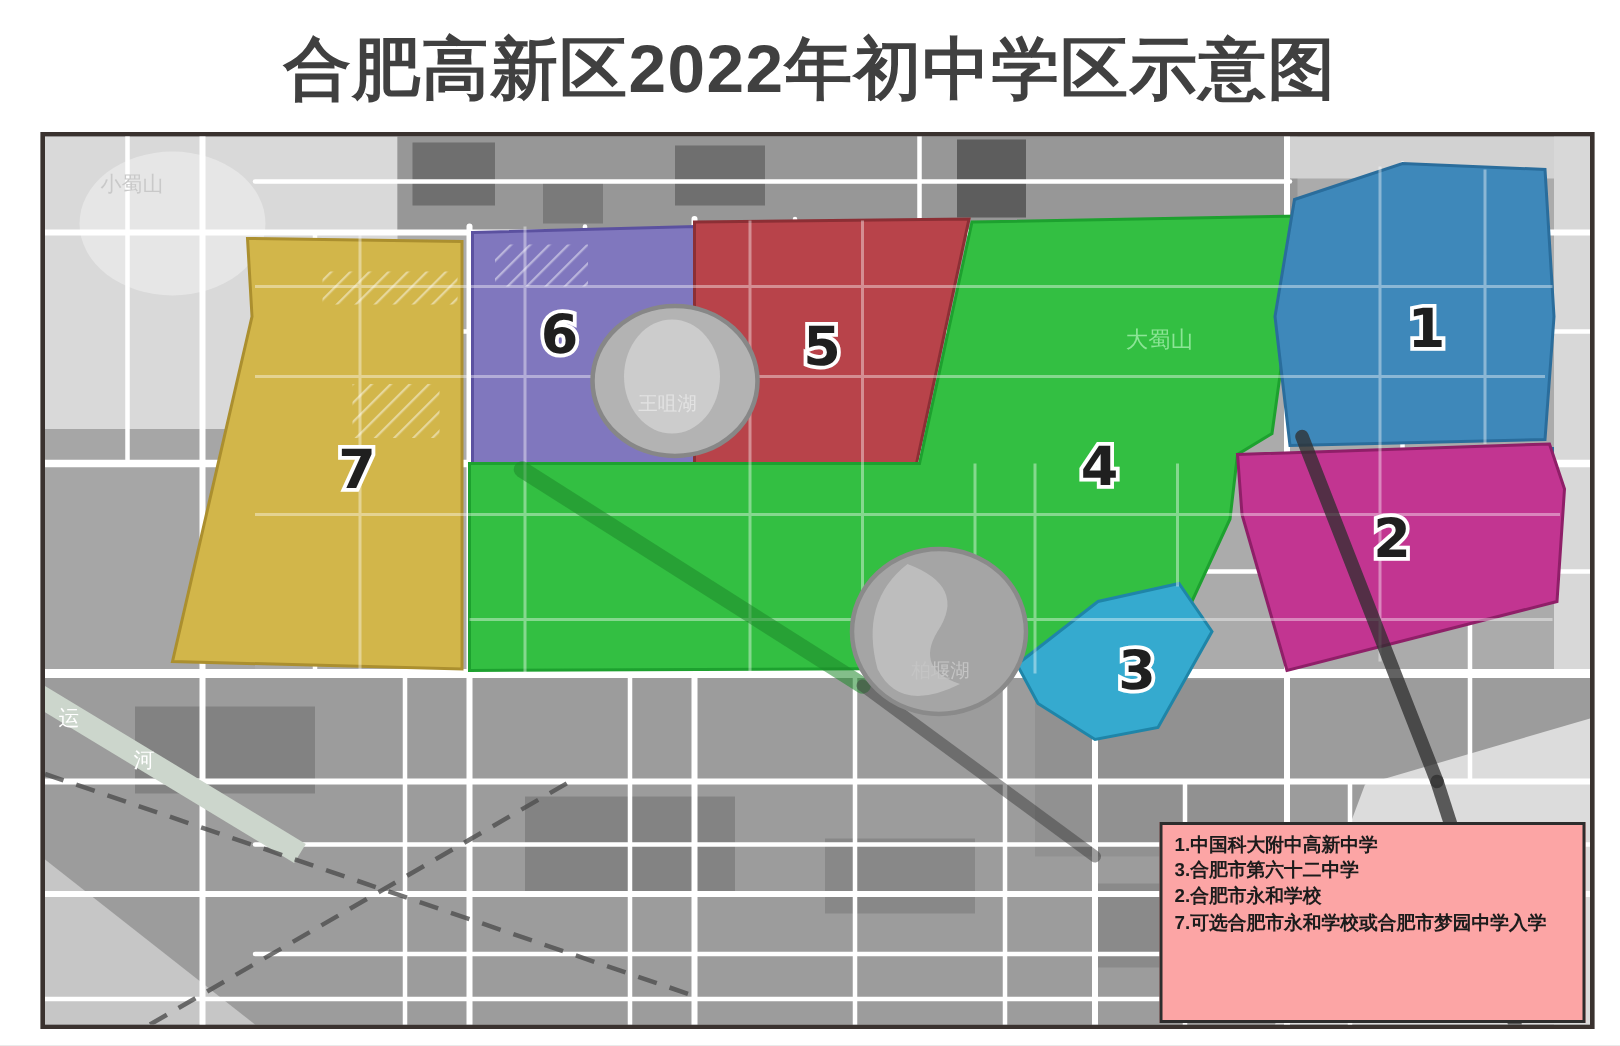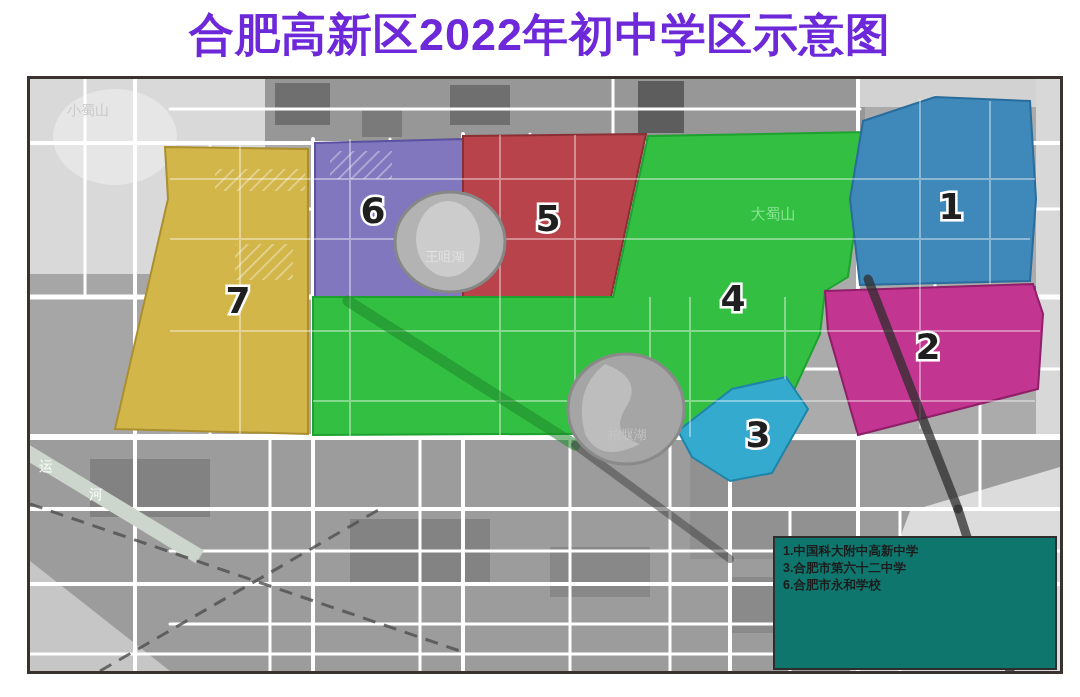--- a/index.html
+++ b/index.html
@@ -1,25 +1,25 @@
 <!DOCTYPE html>
 <html><head>
 <meta charset="utf-8">
 <style>
   html,body{margin:0;padding:0;background:#ffffff;}
   body{width:1080px;height:697px;position:relative;overflow:hidden;
        font-family:"Liberation Sans",sans-serif;}
-  .page-title{position:absolute;left:0;top:5px;width:1080px;margin:0;
-    text-align:center;font-size:45px;font-weight:900;color:#6d28d9;
+  .page-title{position:absolute;left:0;top:16px;width:1080px;margin:0;
+    text-align:center;font-size:45px;font-weight:900;color:#404040;
     letter-spacing:1px;font-family:"Liberation Sans",sans-serif;}
-  .map-frame{position:absolute;left:27px;top:76px;width:1030px;height:592px;
+  .map-frame{position:absolute;left:27px;top:88px;width:1030px;height:592px;
     border:3px solid #3a322f;background:#ababab;}
   .map-frame svg{display:block;}
   .legend-box{position:absolute;left:743px;top:457px;width:264px;height:120px;
-    background:#0f766e;border:2px solid #2d2d2d;padding:5px 8px;
+    background:#fca5a5;border:2px solid #2d2d2d;padding:5px 8px;
     font-size:12.5px;line-height:17.2px;color:#1c1c1c;font-weight:600;}
   .legend-box .legend-item{white-space:nowrap;}
   .znum{font-family:"DejaVu Sans",sans-serif;font-size:36px;font-weight:bold;
     fill:#1f1f1f;stroke:#ffffff;stroke-width:5px;paint-order:stroke;
     text-anchor:middle;}
   .lm{font-family:"Liberation Sans",sans-serif;text-anchor:middle;}
 </style>
 </head>
 <body>
 
@@ -159,15 +159,16 @@
       <text class="znum" x="703" y="232">4</text>
       <text class="znum" x="518" y="152">5</text>
       <text class="znum" x="343" y="144">6</text>
       <text class="znum" x="208" y="234">7</text>
     </g>
   </svg>
 
   <div class="legend-box">
     <div class="legend-item">1.中国科大附中高新中学</div>
     <div class="legend-item">3.合肥市第六十二中学</div>
-    <div class="legend-item">6.合肥市永和学校</div>
+    <div class="legend-item">2.合肥市永和学校</div>
+    <div class="legend-item">7.可选合肥市永和学校或合肥市梦园中学入学</div>
   </div>
 </div>
 
 </body></html>

